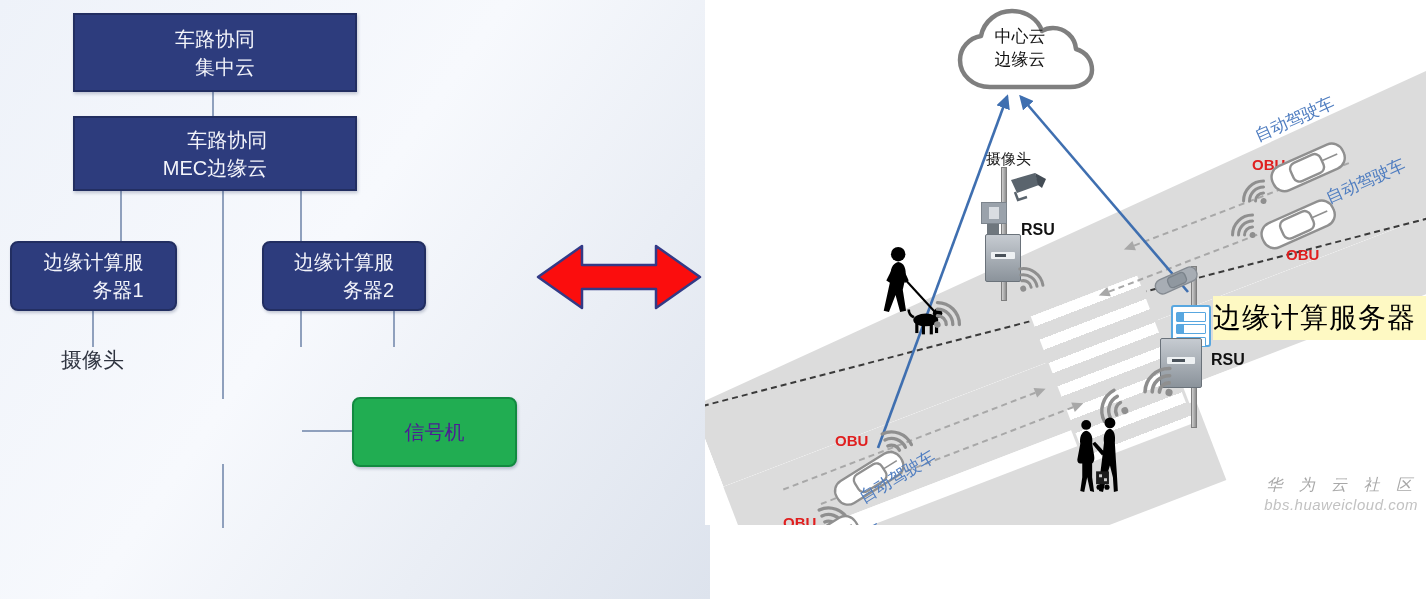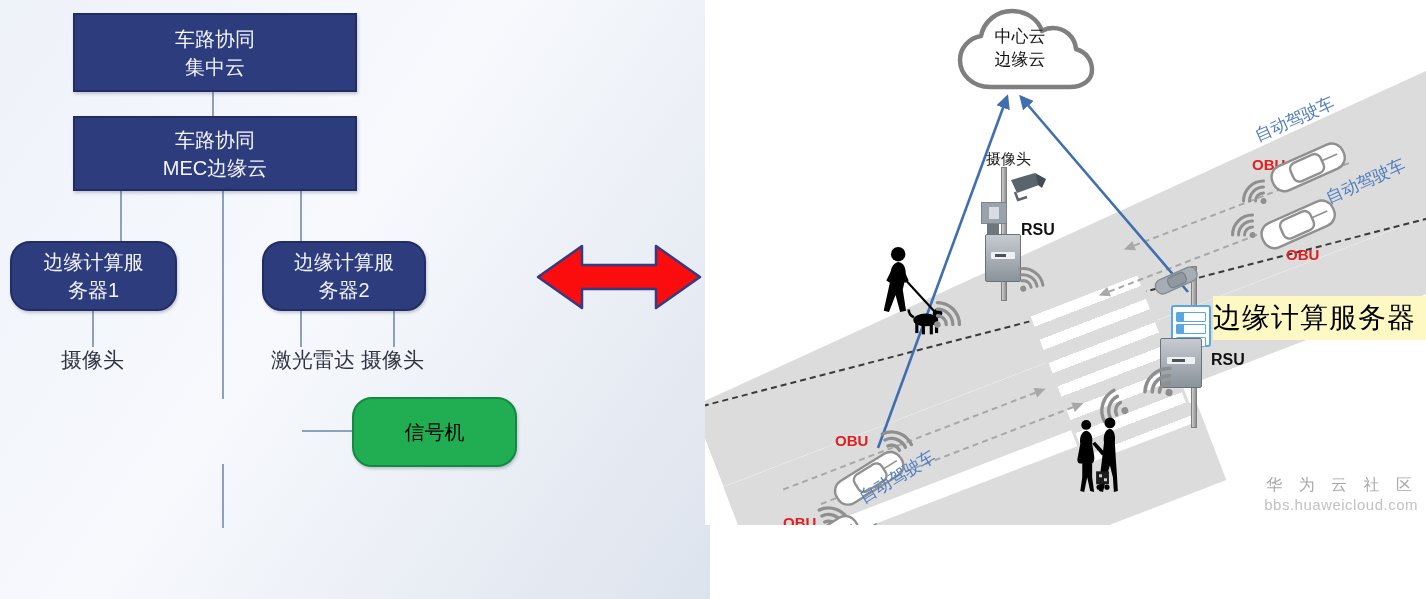--- a/index.html
+++ b/index.html
@@ -4,24 +4,24 @@
 <style>
   html,body{margin:0;padding:0;background:#fff;}
   .canvas{position:relative;width:1426px;height:599px;overflow:hidden;
           font-family:"Liberation Sans",sans-serif;background:#fff;}
   
   .left-panel{position:absolute;left:0;top:0;width:710px;height:599px;
     background:linear-gradient(125deg,#eef2f9 0%,#f7f9fd 45%,#dde3ed 100%);}
   .fbox{position:absolute;display:flex;align-items:center;justify-content:center;
         text-align:center;color:#f4f5fb;font-size:20px;line-height:1.4;
         white-space:pre-line;box-shadow:1px 2px 3px rgba(40,50,90,.25);}
-  .navy{background:#2d3c7d;border:2px solid #222e61;}
+  .navy{background:#2d3c7d;border:2px solid #222e61;text-align:right;}
   .purple{background:#7b2fa3;border:2px solid #531f78;color:#eee3f8;}
-  .green{background:#21ad52;border:2px solid #128a40;color:#000000;}
-  .round{border-radius:20px;}
+  .green{background:#21ad52;border:2px solid #128a40;color:#4c1d95;}
+  .round{border-radius:8px;}
   .conn{position:absolute;background:#8fa0bd;}
   .vline{width:1.5px;} .hline{height:1.5px;}
   .annot{position:absolute;color:#2f3440;font-size:21px;text-align:center;}
   
   .right-panel{position:absolute;left:705px;top:0;width:721px;height:525px;
                overflow:hidden;background:#fff;}
   .road{position:absolute;left:-15px;top:400px;width:830px;height:300px;
         transform:rotate(-21deg);transform-origin:0 0;}
   .band{position:absolute;background:#dcdcdc;}
   .bandA{left:0;top:-45px;width:830px;height:138px;
@@ -59,21 +59,21 @@
   .sign .bot{width:12px;height:10px;background:#6f777e;margin-left:6px;}
   .lbl{position:absolute;white-space:nowrap;}
   .rsu-txt{font-weight:bold;font-size:16px;color:#111;}
   .cam-txt{font-size:15px;color:#1a1a1a;}
   .obu{font-weight:bold;font-size:15px;color:#e01f1f;}
   .av{font-size:17px;color:#4f7dc0;transform-origin:left top;}
   .edge-label{position:absolute;background:#fef9c3;display:flex;align-items:center;
               font-size:28px;color:#000;letter-spacing:1px;}
   .cloud-text{position:absolute;text-align:center;font-size:17px;color:#111;
               white-space:pre-line;line-height:1.35;}
-  .wm{position:absolute;right:8px;bottom:12px;text-align:right;}
+  .wm{position:absolute;right:8px;bottom:12px;text-align:right;font-style:italic;}
   .wm .t{font-size:16px;color:#a8a8a8;letter-spacing:6px;}
   .wm .u{font-size:15px;color:#c2c2c2;letter-spacing:.5px;}
   svg{display:block;}
 </style>
 </head>
 <body>
 
 <div class="canvas">
 
   <div class="left-panel">
@@ -92,21 +92,20 @@
 集中云</div>
     <div class="fbox navy" style="left:73px;top:116px;width:280px;height:71px">车路协同
 MEC边缘云</div>
     <div class="fbox navy round" style="left:10px;top:241px;width:163px;height:66px">边缘计算服
 务器1</div>
     <div class="fbox navy round" style="left:262px;top:241px;width:160px;height:66px">边缘计算服
 务器2</div>
     <div class="fbox green round" style="left:352px;top:397px;width:161px;height:66px">信号机</div>
 
     <div class="annot" style="left:20px;top:346px;width:145px">摄像头</div>
-    <div class="annot" style="left:245px;top:346px;width:205px">激光雷达 摄像头</div>
   </div>
 
   <svg class="abs" style="left:534px;top:238px" width="170" height="78" viewBox="0 0 170 78">
     <polygon points="4,39 48,8 48,27 122,27 122,8 166,39 122,70 122,51 48,51 48,70" fill="#fb0d0d" stroke="#333a86" stroke-width="2.5" stroke-linejoin="round"></polygon>
   </svg>
 
   <div class="right-panel">
 
     <div class="road">
       <div class="band bandA"></div>

